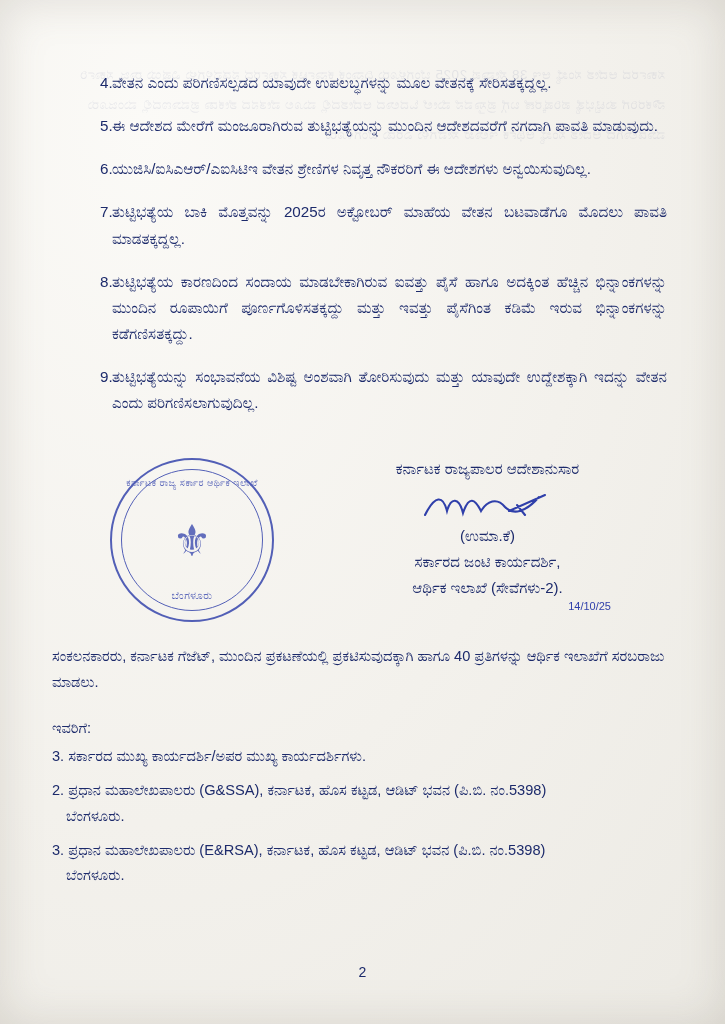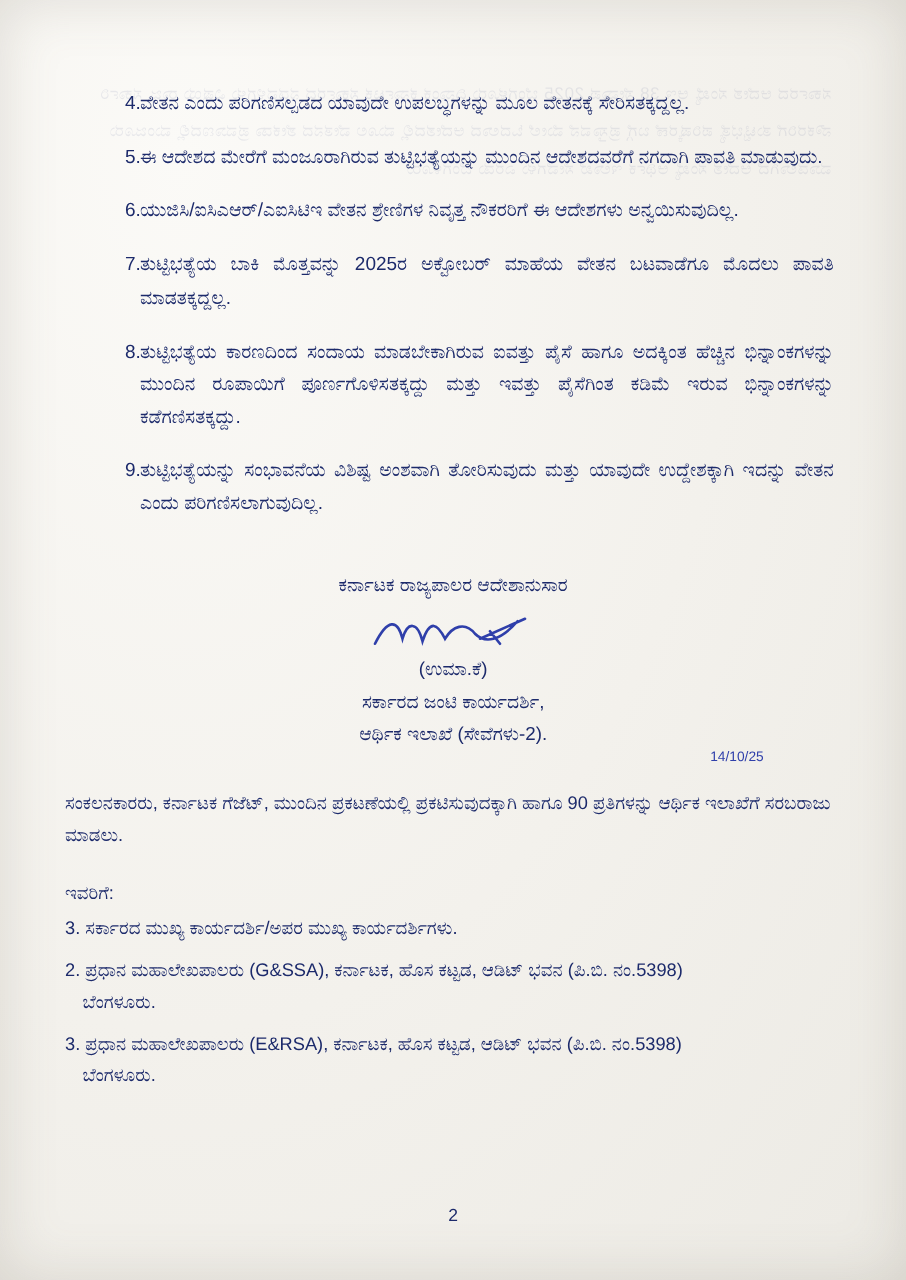--- a/index.html
+++ b/index.html
@@ -212,38 +212,45 @@
 
     <div class="clause">
       <div class="num">9.</div>
       <div class="txt">ತುಟ್ಟಿಭತ್ಯೆಯನ್ನು ಸಂಭಾವನೆಯ ವಿಶಿಷ್ಟ ಅಂಶವಾಗಿ ತೋರಿಸುವುದು ಮತ್ತು ಯಾವುದೇ ಉದ್ದೇಶಕ್ಕಾಗಿ ಇದನ್ನು ವೇತನ ಎಂದು ಪರಿಗಣಿಸಲಾಗುವುದಿಲ್ಲ.</div>
     </div>
 
   </div>
 
   <div class="sig-block">
 
+    <div class="seal-wrap">
+      <div class="seal">
+        <div class="seal-top-text">ಕರ್ನಾಟಕ ರಾಜ್ಯ ಸರ್ಕಾರ ಆರ್ಥಿಕ ಇಲಾಖೆ</div>
+        <div class="seal-emblem">⚜</div>
+        <div class="seal-bottom-text">ಬೆಂಗಳೂರು</div>
+      </div>
+    </div>
 
     <div class="sig-right">
       <div>ಕರ್ನಾಟಕ ರಾಜ್ಯಪಾಲರ ಆದೇಶಾನುಸಾರ</div>
       <div class="sig-scribble">
         <svg width="150" height="34" viewBox="0 0 150 34">
           <path d="M12 26 C22 6, 30 6, 34 22 C38 8, 46 8, 50 24 C56 6, 62 10, 68 22 C74 12, 84 8, 92 18 C100 26, 112 24, 126 8 M96 22 L132 6 M104 16 L112 26" fill="none" stroke="#2f3faa" stroke-width="2.1" stroke-linecap="round"></path>
         </svg>
       </div>
       <div>(ಉಮಾ.ಕೆ)</div>
       <div>ಸರ್ಕಾರದ ಜಂಟಿ ಕಾರ್ಯದರ್ಶಿ,</div>
       <div>ಆರ್ಥಿಕ ಇಲಾಖೆ (ಸೇವೆಗಳು-2).</div>
       <div class="sig-date">14/10/25</div>
     </div>
 
   </div>
 
   <div class="closing">
-    <div class="para">ಸಂಕಲನಕಾರರು, ಕರ್ನಾಟಕ ಗೆಜೆಟ್, ಮುಂದಿನ ಪ್ರಕಟಣೆಯಲ್ಲಿ ಪ್ರಕಟಿಸುವುದಕ್ಕಾಗಿ ಹಾಗೂ 90 ಪ್ರತಿಗಳನ್ನು ಆರ್ಥಿಕ ಇಲಾಖೆಗೆ ಸರಬರಾಜು ಮಾಡಲು.</div>
+    <div class="para">ಸಂಕಲನಕಾರರು, ಕರ್ನಾಟಕ ಗೆಜೆಟ್, ಮುಂದಿನ ಪ್ರಕಟಣೆಯಲ್ಲಿ ಪ್ರಕಟಿಸುವುದಕ್ಕಾಗಿ ಹಾಗೂ 40 ಪ್ರತಿಗಳನ್ನು ಆರ್ಥಿಕ ಇಲಾಖೆಗೆ ಸರಬರಾಜು ಮಾಡಲು.</div>
     <div class="copy-head">ಇವರಿಗೆ:</div>
     <ul class="copy-list">
       <li>
         <span>3. ಸರ್ಕಾರದ ಮುಖ್ಯ ಕಾರ್ಯದರ್ಶಿ/ಅಪರ ಮುಖ್ಯ ಕಾರ್ಯದರ್ಶಿಗಳು.</span>
       </li>
       <li>
         <span>2. ಪ್ರಧಾನ ಮಹಾಲೇಖಪಾಲರು (G&amp;SSA), ಕರ್ನಾಟಕ, ಹೊಸ ಕಟ್ಟಡ, ಆಡಿಟ್ ಭವನ (ಪಿ.ಬಿ. ನಂ.5398)</span>
         <span class="sub">ಬೆಂಗಳೂರು.</span>
       </li>
       <li>

